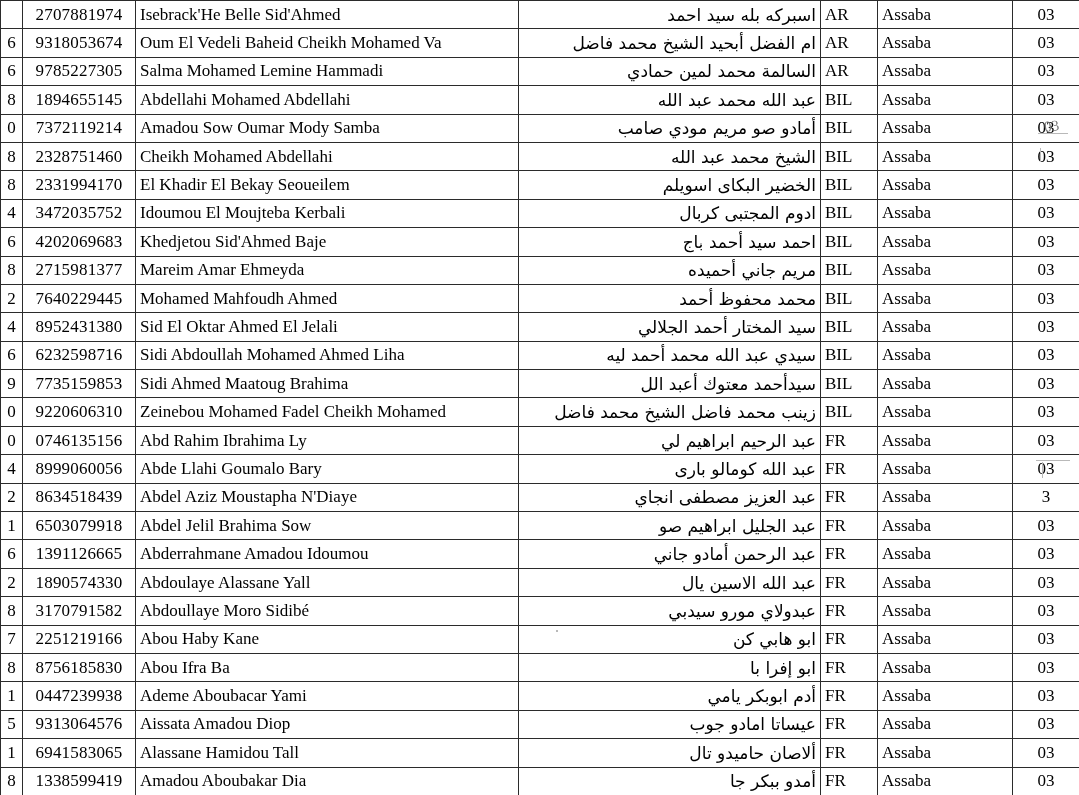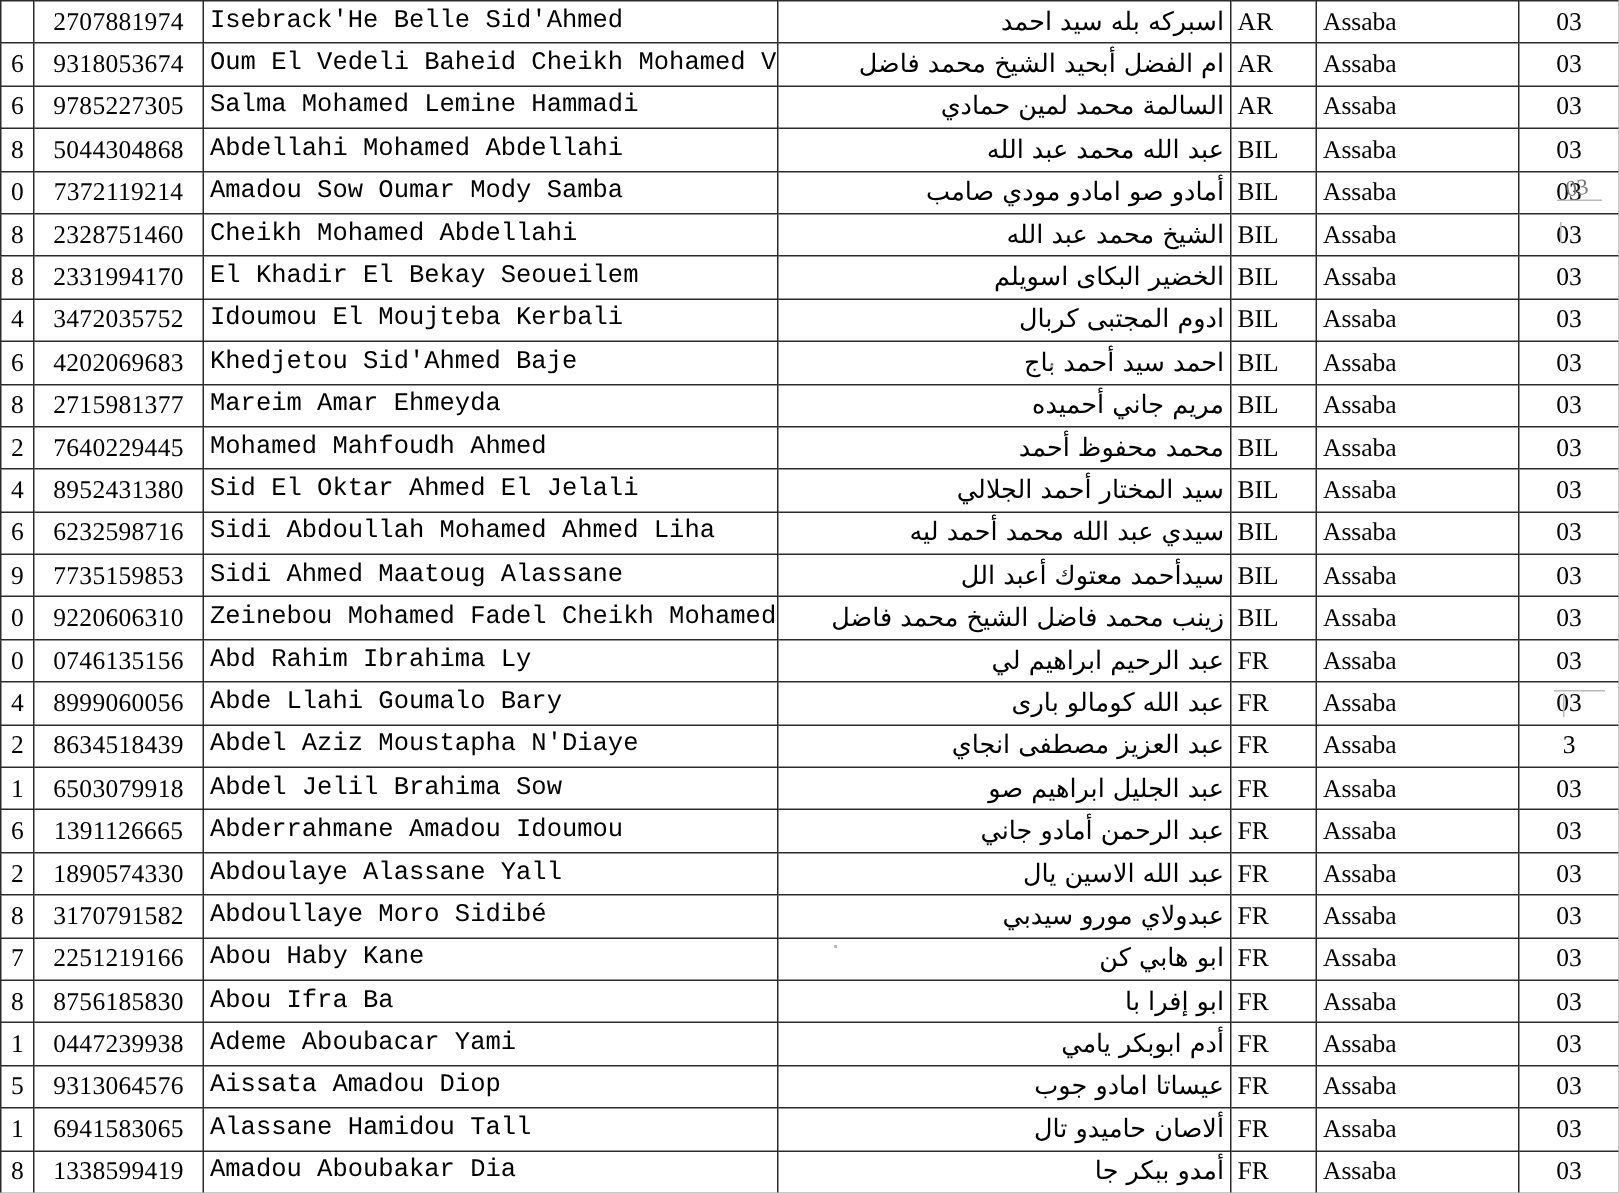--- a/index.html
+++ b/index.html
@@ -57,21 +57,20 @@
     padding: 0 2px;
     border-left: none;
   }
   td.id-cell {
     text-align: center;
     letter-spacing: 0.2px;
   }
   td.latin-cell {
     text-align: left;
     padding-left: 6px;
-    font-family: Liberation Mono, monospace;
   }
   td.arabic-cell {
     direction: rtl;
     font-family: "DejaVu Sans", sans-serif;
     font-size: 14px;
     padding-right: 6px;
   }
   td.lang-cell {
   }
   td.region-cell {
@@ -134,32 +133,32 @@
           <td class="left-partial">6</td>
           <td class="id-cell">9785227305</td>
           <td class="latin-cell">Salma Mohamed Lemine Hammadi</td>
           <td class="arabic-cell">السالمة محمد لمين حمادي</td>
           <td class="lang-cell">AR</td>
           <td class="region-cell">Assaba</td>
           <td class="code-cell">03</td>
         </tr>
         <tr>
           <td class="left-partial">8</td>
-          <td class="id-cell">5044304868</td>
+          <td class="id-cell">1894655145</td>
           <td class="latin-cell">Abdellahi Mohamed Abdellahi</td>
           <td class="arabic-cell">عبد الله محمد عبد الله</td>
           <td class="lang-cell">BIL</td>
           <td class="region-cell">Assaba</td>
           <td class="code-cell">03</td>
         </tr>
         <tr>
           <td class="left-partial">0</td>
           <td class="id-cell">7372119214</td>
           <td class="latin-cell">Amadou Sow Oumar Mody Samba</td>
-          <td class="arabic-cell">أمادو صو امادو مودي صامب</td>
+          <td class="arabic-cell">أمادو صو مريم مودي صامب</td>
           <td class="lang-cell">BIL</td>
           <td class="region-cell">Assaba</td>
           <td class="code-cell">03</td>
         </tr>
         <tr>
           <td class="left-partial">8</td>
           <td class="id-cell">2328751460</td>
           <td class="latin-cell">Cheikh Mohamed Abdellahi</td>
           <td class="arabic-cell">الشيخ محمد عبد الله</td>
           <td class="lang-cell">BIL</td>
@@ -225,21 +224,21 @@
           <td class="id-cell">6232598716</td>
           <td class="latin-cell">Sidi Abdoullah Mohamed Ahmed Liha</td>
           <td class="arabic-cell">سيدي عبد الله محمد أحمد ليه</td>
           <td class="lang-cell">BIL</td>
           <td class="region-cell">Assaba</td>
           <td class="code-cell">03</td>
         </tr>
         <tr>
           <td class="left-partial">9</td>
           <td class="id-cell">7735159853</td>
-          <td class="latin-cell">Sidi Ahmed Maatoug Alassane</td>
+          <td class="latin-cell">Sidi Ahmed Maatoug Brahima</td>
           <td class="arabic-cell">سيدأحمد معتوك أعبد الل</td>
           <td class="lang-cell">BIL</td>
           <td class="region-cell">Assaba</td>
           <td class="code-cell">03</td>
         </tr>
         <tr>
           <td class="left-partial">0</td>
           <td class="id-cell">9220606310</td>
           <td class="latin-cell">Zeinebou Mohamed Fadel Cheikh Mohamed</td>
           <td class="arabic-cell">زينب محمد فاضل الشيخ محمد فاضل</td>

